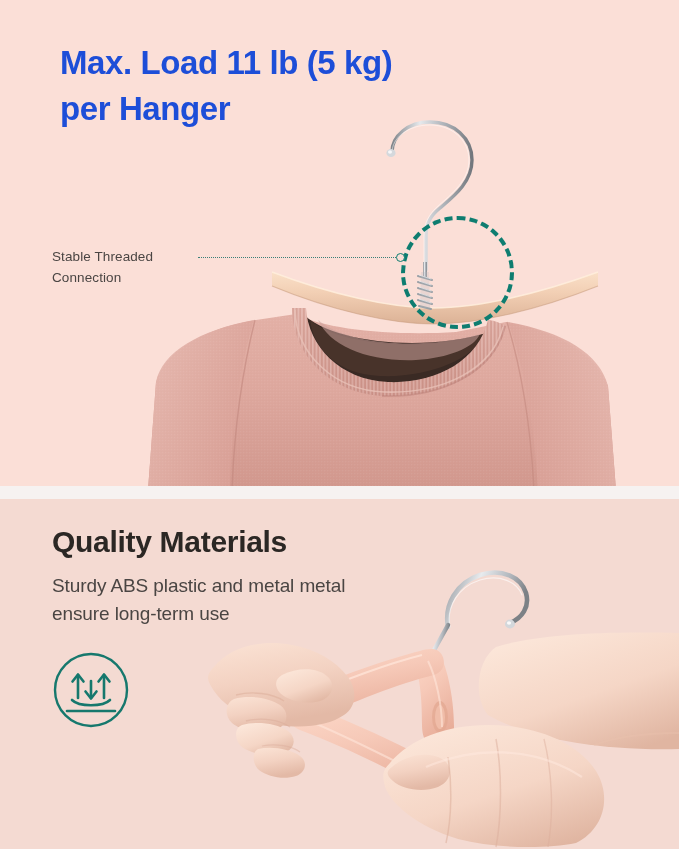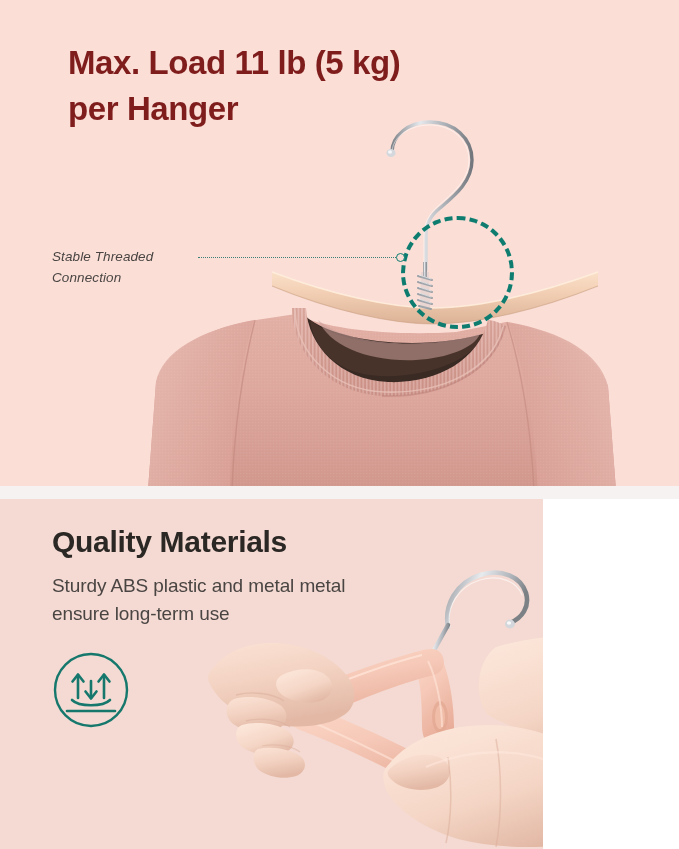--- a/index.html
+++ b/index.html
@@ -23,41 +23,40 @@
   .panel-top {
     position: absolute;
     left: 0; top: 0;
     width: 679px; height: 486px;
     background: #fbdfd7;
     overflow: hidden;
   }
 
   .panel-title {
     position: absolute;
-    left: 68px; top: 40px;
+    left: 60px; top: 40px;
     width: 430px;
     font-size: 33px;
     line-height: 46px;
     font-weight: 700;
     letter-spacing: -0.4px;
-    color: #7f1d1d;
+    color: #1d4ed8;
     white-space: pre-line;
   }
 
   
   .callout-label {
     position: absolute;
     left: 52px; top: 246px;
     width: 150px;
     font-size: 13.5px;
     line-height: 21px;
     color: #4a4543;
     white-space: pre-line;
     letter-spacing: 0.1px;
-    font-style: italic;
   }
 
   .leader-line {
     position: absolute;
     left: 198px; top: 257px;
     width: 200px; height: 2px;
     border-top: 1.6px dotted #3a7f78;
   }
 
   .leader-dot {
@@ -103,21 +102,21 @@
     position: absolute;
     left: 0; top: 486px;
     width: 679px; height: 13px;
     background: #f6f2f1;
   }
 
   
   .panel-bottom {
     position: absolute;
     left: 0; top: 499px;
-    width: 543px; height: 350px;
+    width: 679px; height: 350px;
     background: #f4dad2;
     overflow: hidden;
   }
 
   .panel2-title {
     position: absolute;
     left: 52px; top: 24px;
     font-size: 30px;
     line-height: 38px;
     font-weight: 700;

